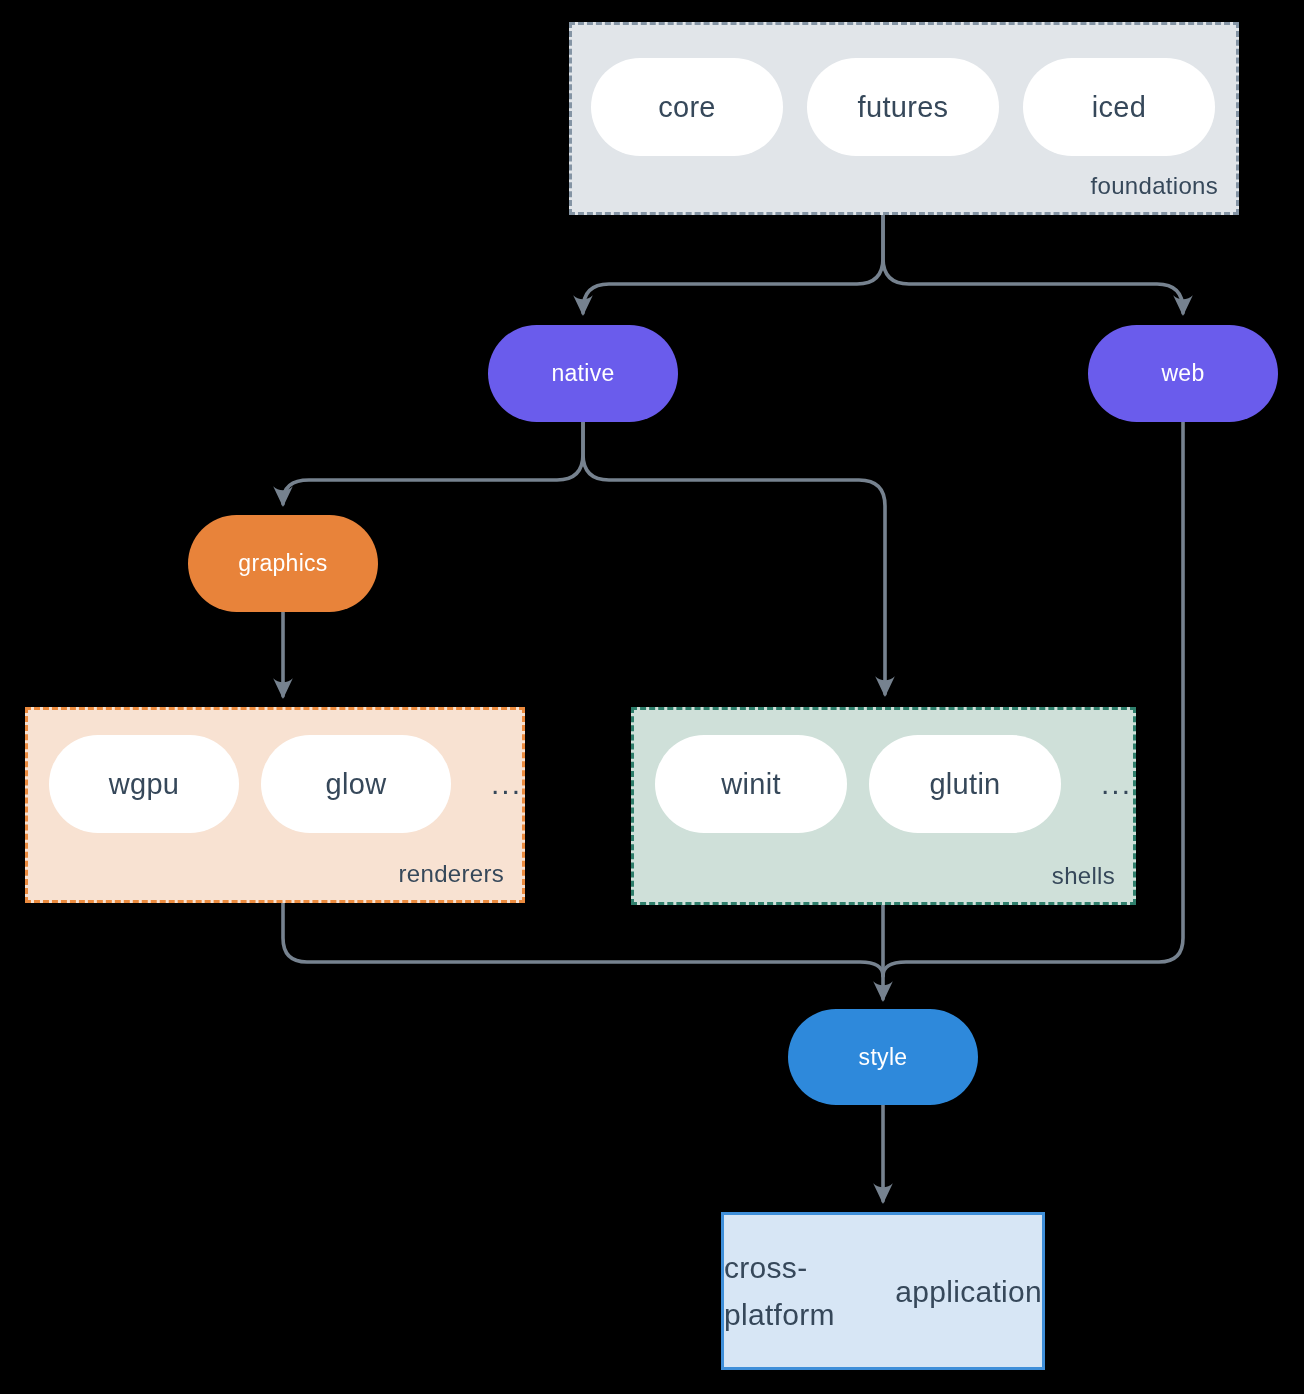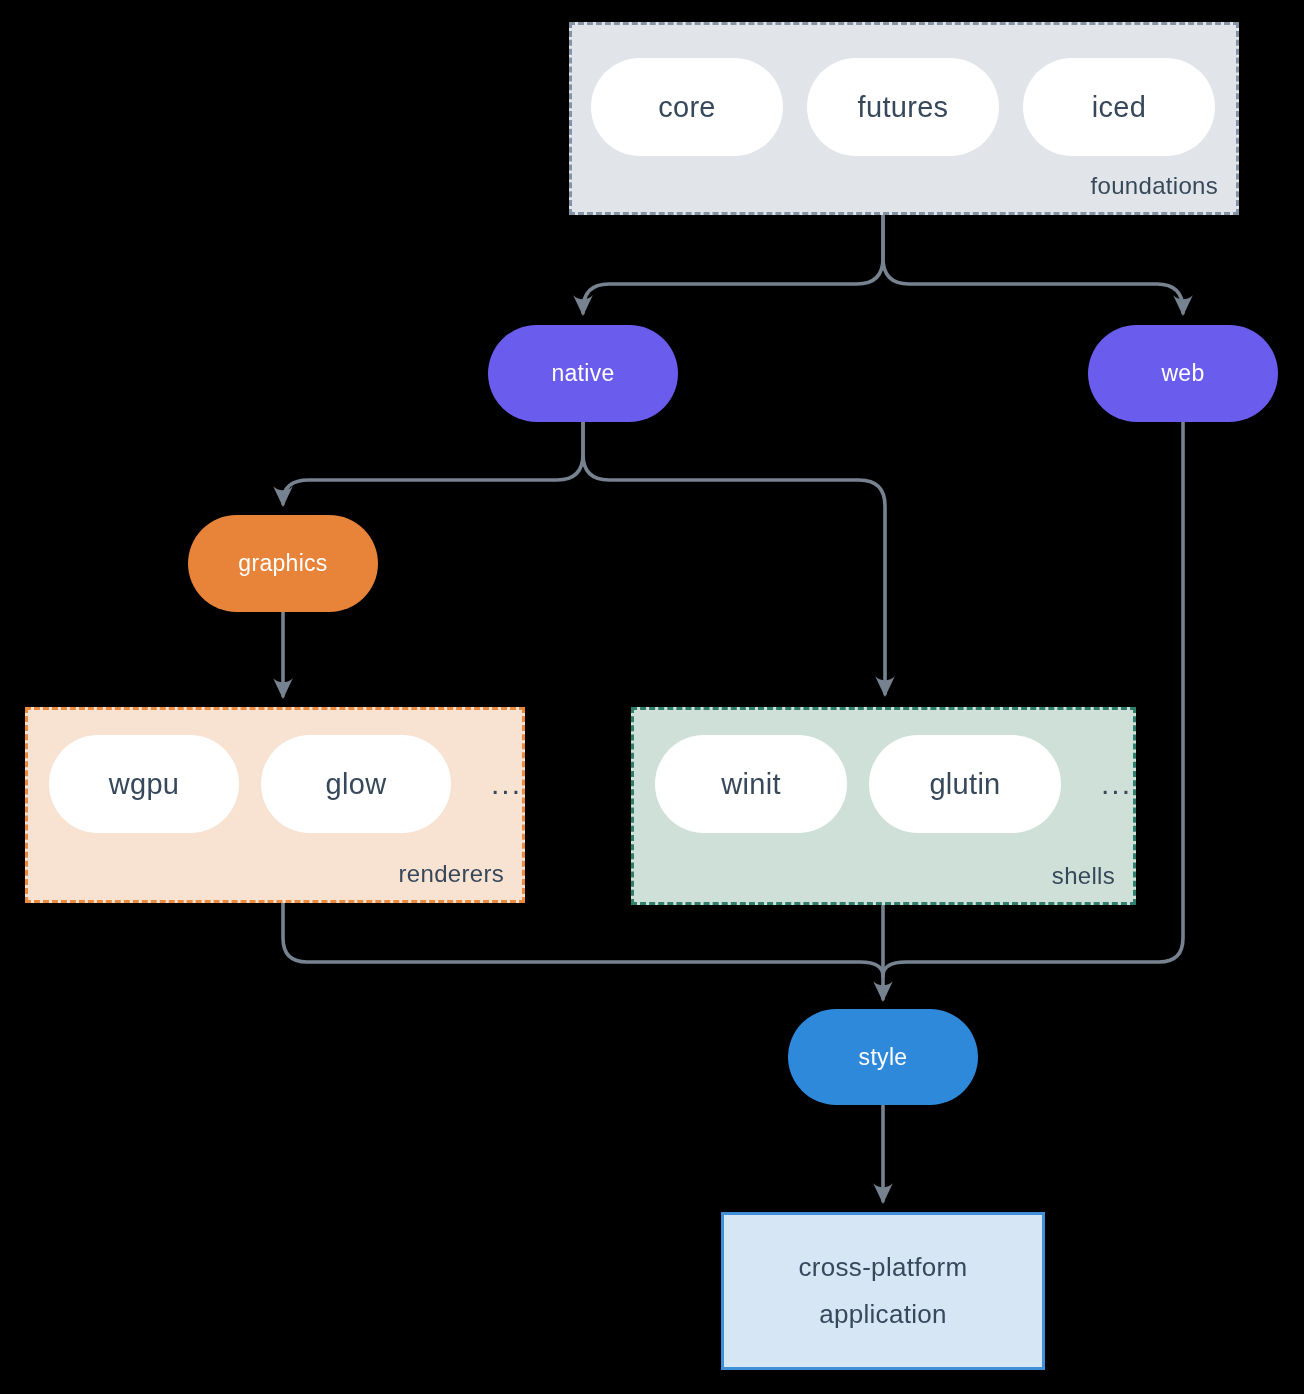--- a/index.html
+++ b/index.html
@@ -111,24 +111,24 @@
   #node-iced   { left: 788px; top: 1009px; width: 190px; height: 96px; background: var(--blue, #2E89DB); }
 
   #application-box {
     position: absolute;
     left: 721px; top: 1212px;
     width: 324px; height: 158px;
     box-sizing: border-box;
     background: var(--app-fill, #D7E6F5);
     border: 3px solid var(--app-border, #3F8FD9);
     display: flex;
-    flex-direction: column;
+    flex-direction: row;
     align-items: center;
     justify-content: center;
-    font-size: 26px;
+    font-size: 30px;
     line-height: 47px;
     color: var(--text, #36485A);
     letter-spacing: 0.3px;
   }
 </style>
 </head>
 <body>
 
 <div class="canvas">
 

